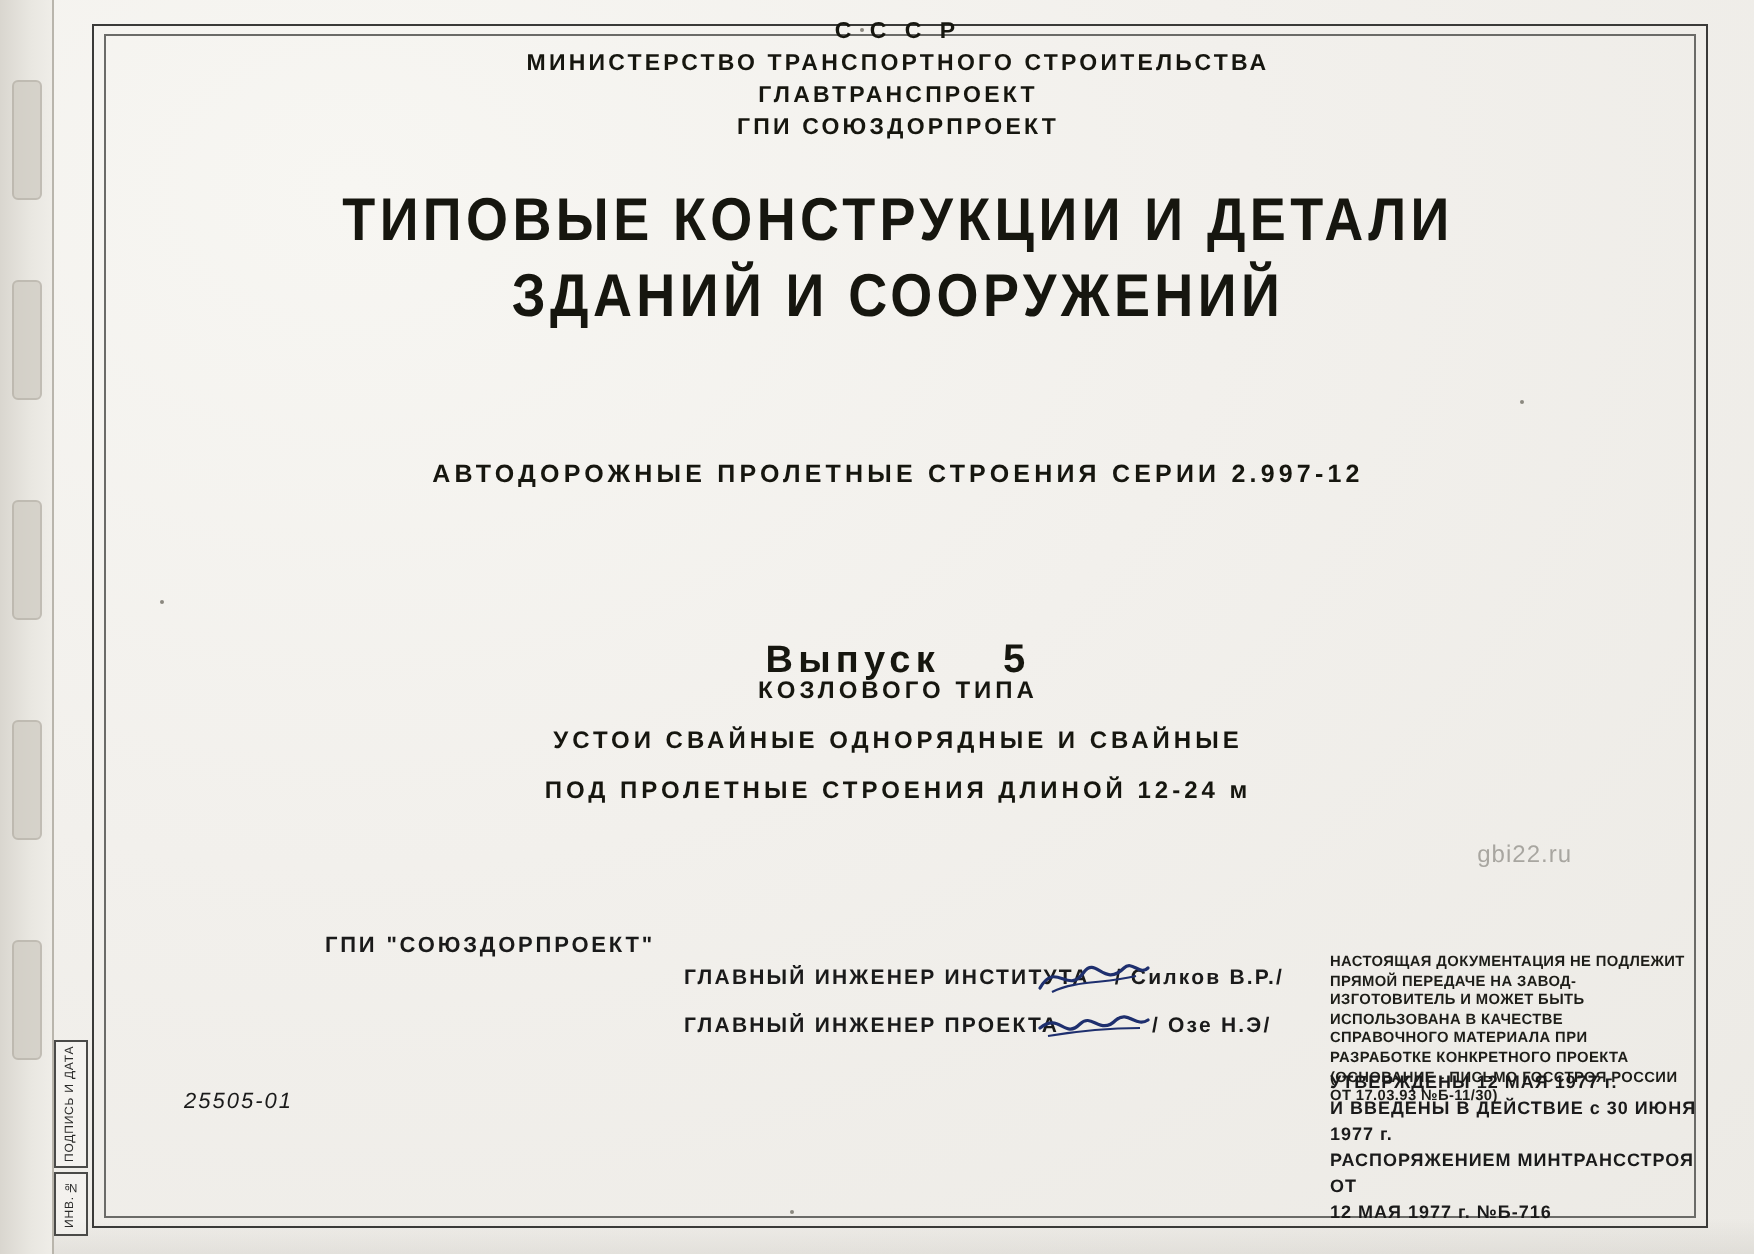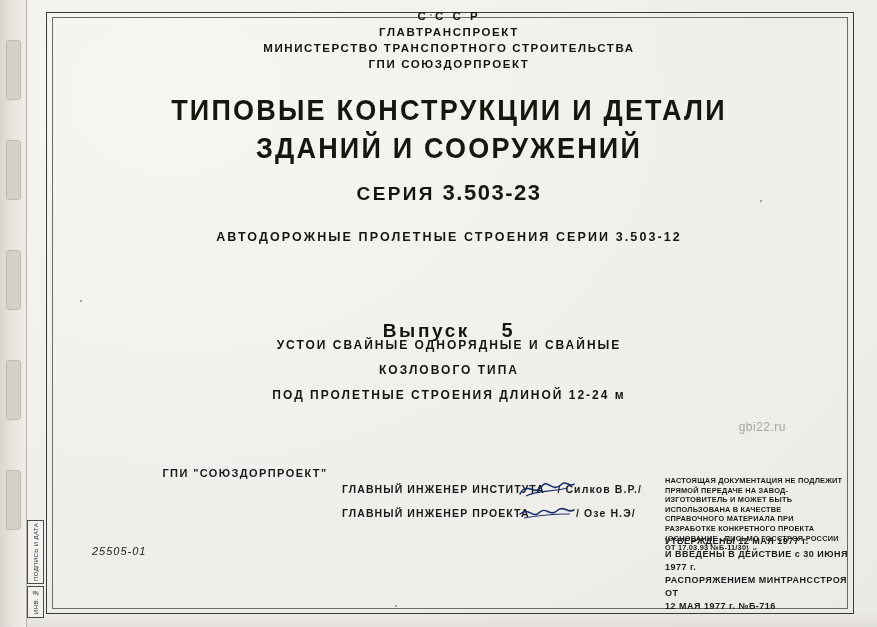--- a/index.html
+++ b/index.html
@@ -153,46 +153,42 @@
   <div class="stampbox" id="stamp1">ПОДПИСЬ И ДАТА</div>
   <div class="stampbox" id="stamp2">ИНВ. №</div>
 
   <div class="frame-outer"></div>
   <div class="frame-inner"></div>
 
   <div class="content">
 
     <div class="hdr">
       <div class="line l l1">С С С Р</div>
+      <div class="line l">МИНИСТЕРСТВО  ТРАНСПОРТНОГО  СТРОИТЕЛЬСТВА</div>
       <div class="line l">ГЛАВТРАНСПРОЕКТ</div>
-      <div class="line l">МИНИСТЕРСТВО  ТРАНСПОРТНОГО  СТРОИТЕЛЬСТВА</div>
       <div class="line l">ГПИ  СОЮЗДОРПРОЕКТ</div>
     </div>
 
     <div class="line t1">ТИПОВЫЕ КОНСТРУКЦИИ И ДЕТАЛИ</div>
     <div class="line t2">ЗДАНИЙ  И  СООРУЖЕНИЙ</div>
 
-    <div class="line series">
-      <span>СЕРИЯ</span>
-      <span class="num">3.503-23</span>
-    </div>
 
     <div class="sub1">
-      <div class="line">АВТОДОРОЖНЫЕ  ПРОЛЕТНЫЕ  СТРОЕНИЯ  СЕРИИ   3.503-12</div>
+      <div class="line">АВТОДОРОЖНЫЕ  ПРОЛЕТНЫЕ  СТРОЕНИЯ  СЕРИИ   2.997-12</div>
     </div>
 
     <div class="line issue">
       <span>Выпуск</span>
       &nbsp;&nbsp;
       <span class="n">5</span>
     </div>
 
     <div class="sub2">
+      <div class="line">КОЗЛОВОГО  ТИПА</div>
       <div class="line">УСТОИ  СВАЙНЫЕ  ОДНОРЯДНЫЕ  И  СВАЙНЫЕ</div>
-      <div class="line">КОЗЛОВОГО  ТИПА</div>
       <div class="line">ПОД  ПРОЛЕТНЫЕ  СТРОЕНИЯ  ДЛИНОЙ  12-24 м</div>
     </div>
 
     <div class="wm">gbi22.ru</div>
 
     <div class="devblock">
       <div>ГПИ "СОЮЗДОРПРОЕКТ"</div>
     </div>
 
     <div class="docnum">25505-01</div>

